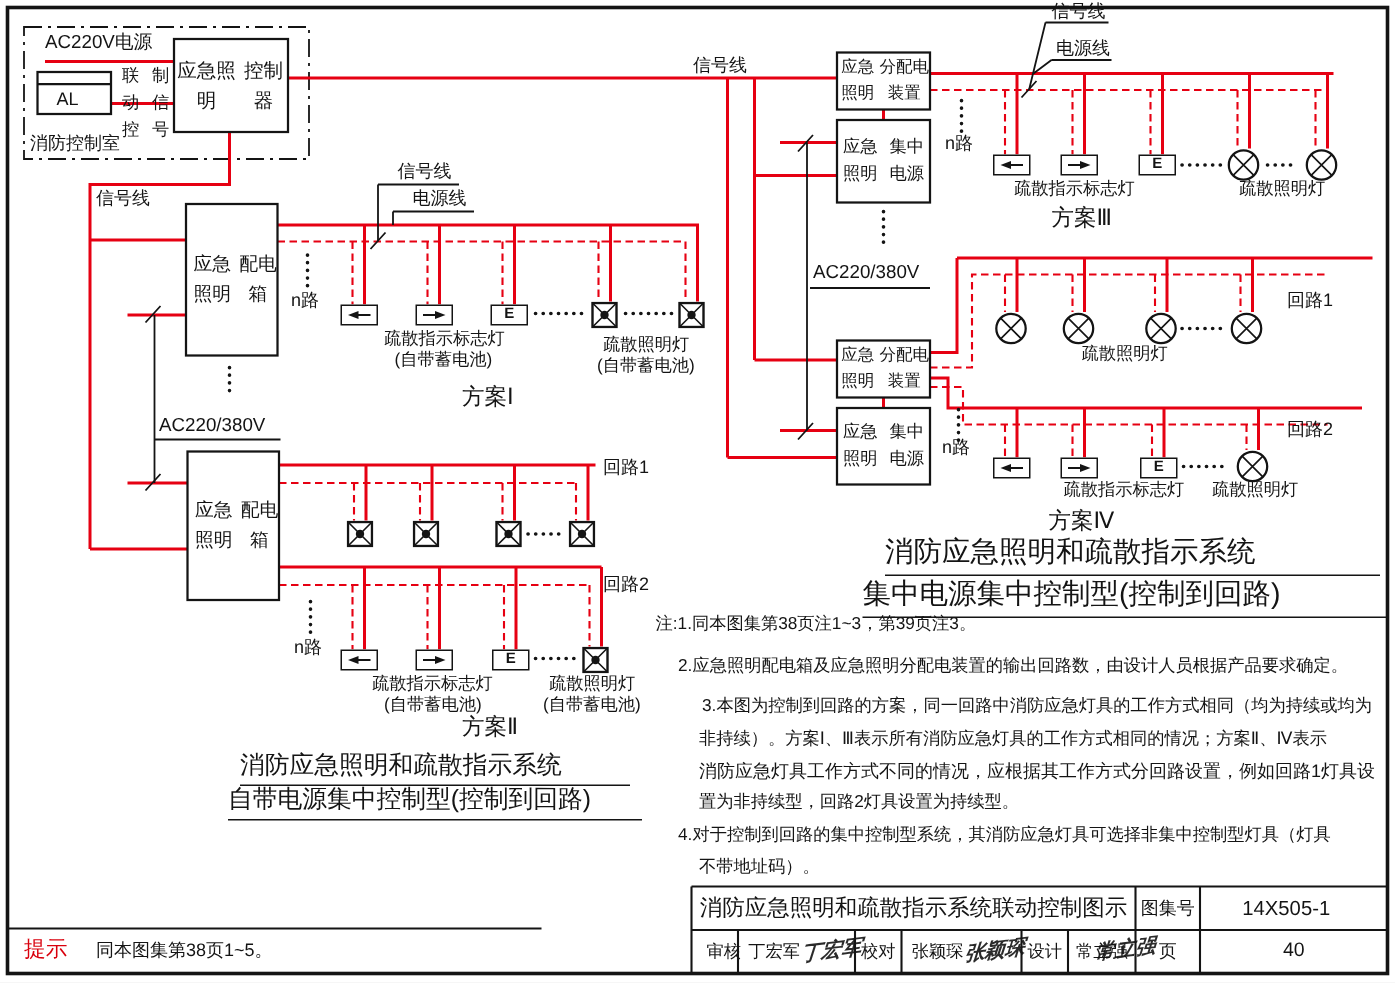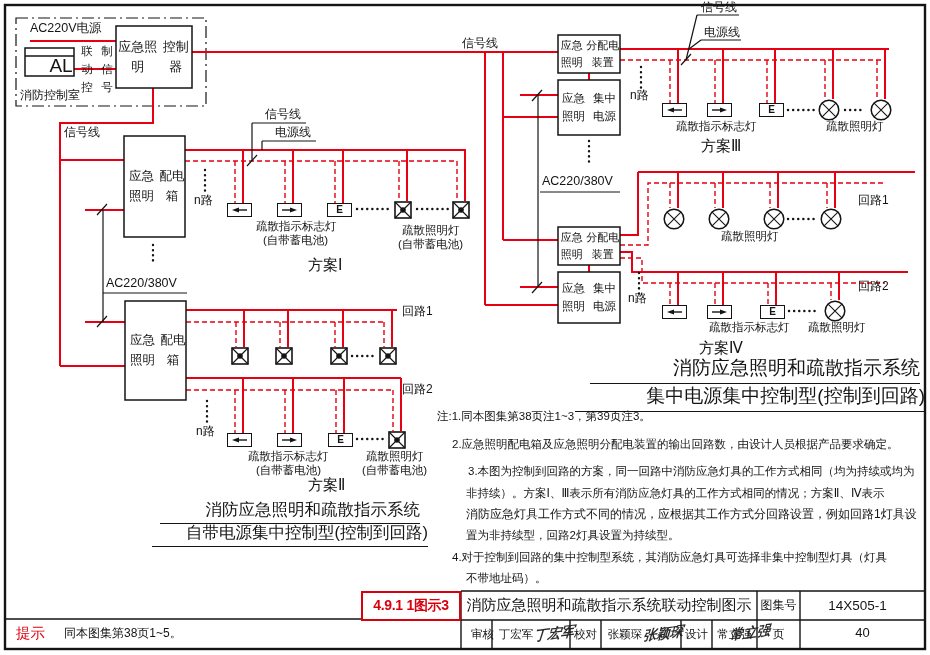--- a/index.html
+++ b/index.html
@@ -8,21 +8,21 @@
   svg.wires{position:absolute;left:0;top:0}
   .t{position:absolute;white-space:nowrap;line-height:1.15;color:#141414}
   .bx{position:absolute;display:flex;align-items:center;justify-content:center;
       text-align:center;line-height:1.55}
   .lamp{position:absolute}
   .sign{position:absolute;width:25px;height:14px;border:1.5px solid #141414;background:#fff;
         box-sizing:border-box;display:flex;align-items:center;justify-content:center}
   .sign .e{font-size:10px;font-weight:700;line-height:1}
   .bold{font-weight:400}
   .red{color:#d9000d}
-  .ul{border-bottom:1.6px solid #141414;text-align:right;padding-bottom:2px;white-space:nowrap;position:absolute}
+  .ul{border-bottom:1.6px solid #141414;text-align:left;padding-bottom:2px;white-space:nowrap;position:absolute}
   .cell{position:absolute;display:flex;align-items:center;justify-content:center;white-space:nowrap}
   .sig{position:absolute;font-family:"DejaVu Serif","Liberation Serif",serif;font-style:italic;font-weight:700;
        transform:rotate(-7deg) skewX(-12deg);opacity:.9;font-size:13.5px;white-space:nowrap}
   .refbox{position:absolute;left:361px;top:591px;width:100px;height:30px;border:2px solid #d9000d;
           box-sizing:border-box;display:flex;align-items:center;justify-content:center;
           color:#d9000d;font-weight:700;font-size:14px;letter-spacing:-0.3px;background:#fff}
 </style>
 </head>
 <body>
 
@@ -225,21 +225,21 @@
   <div class="lamp" style="left:820px;top:208px"><svg width="22" height="22">
         <circle cx="11" cy="11" r="9.8" fill="#fff" stroke="#141414" stroke-width="1.5"></circle>
         <path d="M4.1 4.1L17.9 17.9M17.9 4.1L4.1 17.9" stroke="#141414" stroke-width="1.1"></path>
       </svg></div>
   <div class="lamp" style="left:824px;top:300px"><svg width="22" height="22">
         <circle cx="11" cy="11" r="9.8" fill="#fff" stroke="#141414" stroke-width="1.5"></circle>
         <path d="M4.1 4.1L17.9 17.9M17.9 4.1L4.1 17.9" stroke="#141414" stroke-width="1.1"></path>
       </svg></div>
 
   <div class="t" style="left:30px;top:21px;font-size:12.5px">AC220V电源</div>
-  <div class="cell" style="left:39px;top:56px;width:44px;height:20px;font-size:19px">AL</div>
+  <div class="cell" style="left:23px;top:56px;width:44px;height:20px;font-size:12px">AL</div>
   <div class="bx" style="left:77px;top:54px;width:40px;height:32px;font-size:11.5px">
     <span>联动控</span>
     <span>制信号</span>
   </div>
   <div class="t" style="left:20px;top:89px;font-size:12px">消防控制室</div>
   <div class="bx" style="left:116px;top:26px;width:76px;height:62px;font-size:13px">
     <span>应急照明</span>
     <span>控制器</span>
   </div>
 
@@ -312,21 +312,20 @@
 
   <div class="t" style="left:437px;top:410px;font-size:11.5px">注:1.同本图集第38页注1~3，第39页注3。</div>
   <div class="t" style="left:452px;top:438px;font-size:11.5px">2.应急照明配电箱及应急照明分配电装置的输出回路数，由设计人员根据产品要求确定。</div>
   <div class="t" style="left:468px;top:465px;font-size:11.5px">3.本图为控制到回路的方案，同一回路中消防应急灯具的工作方式相同（均为持续或均为</div>
   <div class="t" style="left:466px;top:487px;font-size:11.5px">非持续）。方案Ⅰ、Ⅲ表示所有消防应急灯具的工作方式相同的情况；方案Ⅱ、Ⅳ表示</div>
   <div class="t" style="left:466px;top:508px;font-size:12px">消防应急灯具工作方式不同的情况，应根据其工作方式分回路设置，例如回路1灯具设</div>
   <div class="t" style="left:466px;top:529px;font-size:11.5px">置为非持续型，回路2灯具设置为持续型。</div>
   <div class="t" style="left:452px;top:551px;font-size:11.5px">4.对于控制到回路的集中控制型系统，其消防应急灯具可选择非集中控制型灯具（灯具</div>
   <div class="t" style="left:466px;top:572px;font-size:11.5px">不带地址码）。</div>
 
-  <div class="refbox">4.9.1 1图示3</div>
   <div class="cell bold" style="left:461px;top:591px;width:296px;height:29px;font-size:15px">消防应急照明和疏散指示系统联动控制图示</div>
   <div class="cell" style="left:757px;top:591px;width:43px;height:29px;font-size:12px">图集号</div>
   <div class="cell" style="left:800px;top:591px;width:115px;height:29px;font-size:13.5px">14X505-1</div>
 
   <div class="cell" style="left:461px;top:620px;width:43px;height:29px;font-size:11.5px">审核</div>
   <div class="cell" style="left:492px;top:620px;width:48px;height:29px;font-size:11.5px">丁宏军</div>
   <div class="sig" style="left:534px;top:625px">丁宏军</div>
   <div class="cell" style="left:570px;top:620px;width:31px;height:29px;font-size:11.5px">校对</div>
   <div class="cell" style="left:601px;top:620px;width:48px;height:29px;font-size:11.5px">张颖琛</div>
   <div class="sig" style="left:643px;top:625px">张颖琛</div>

